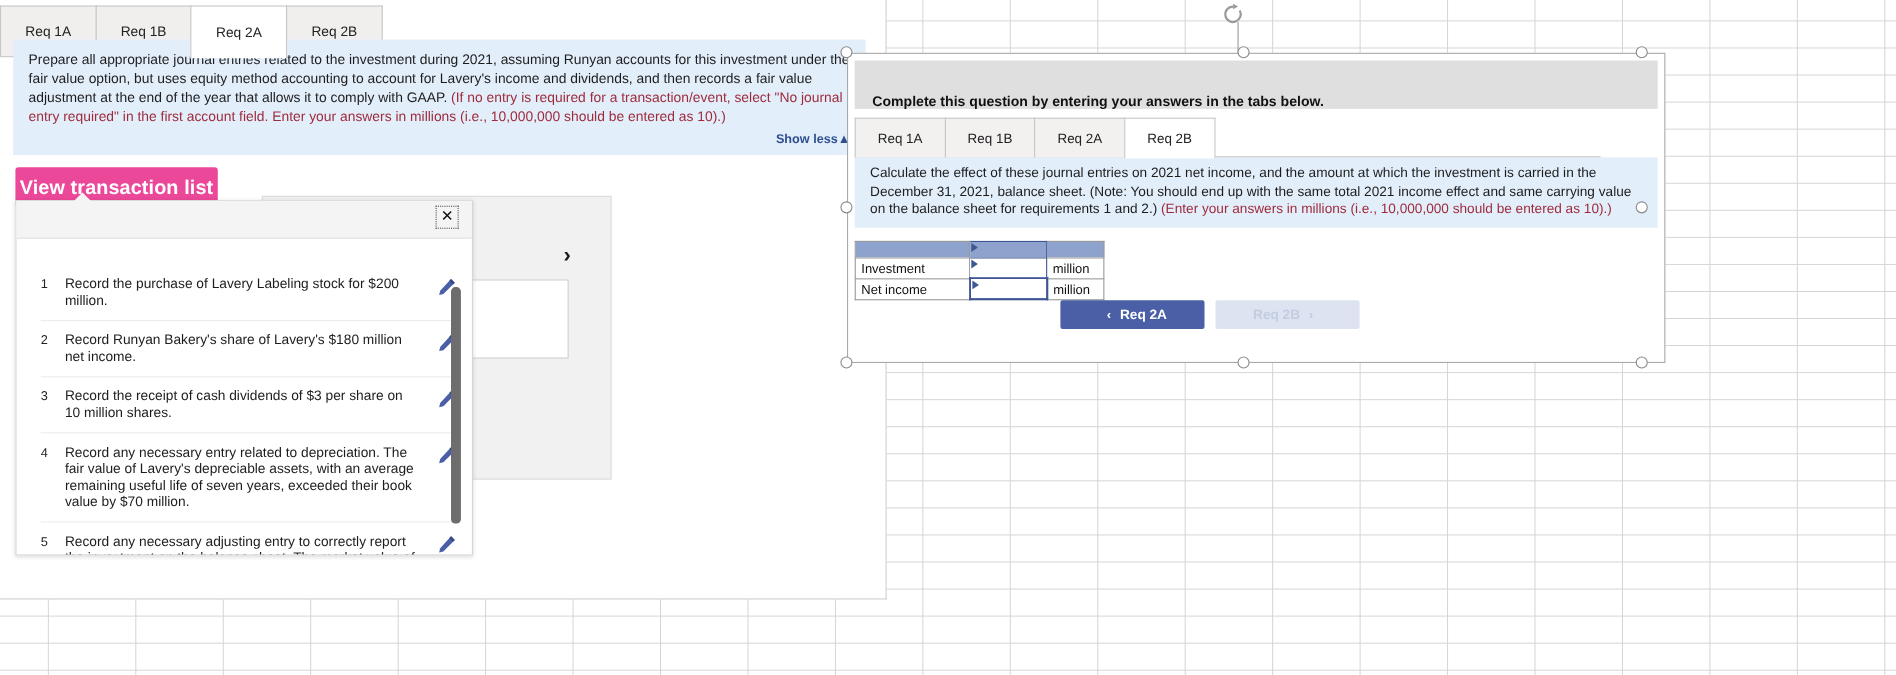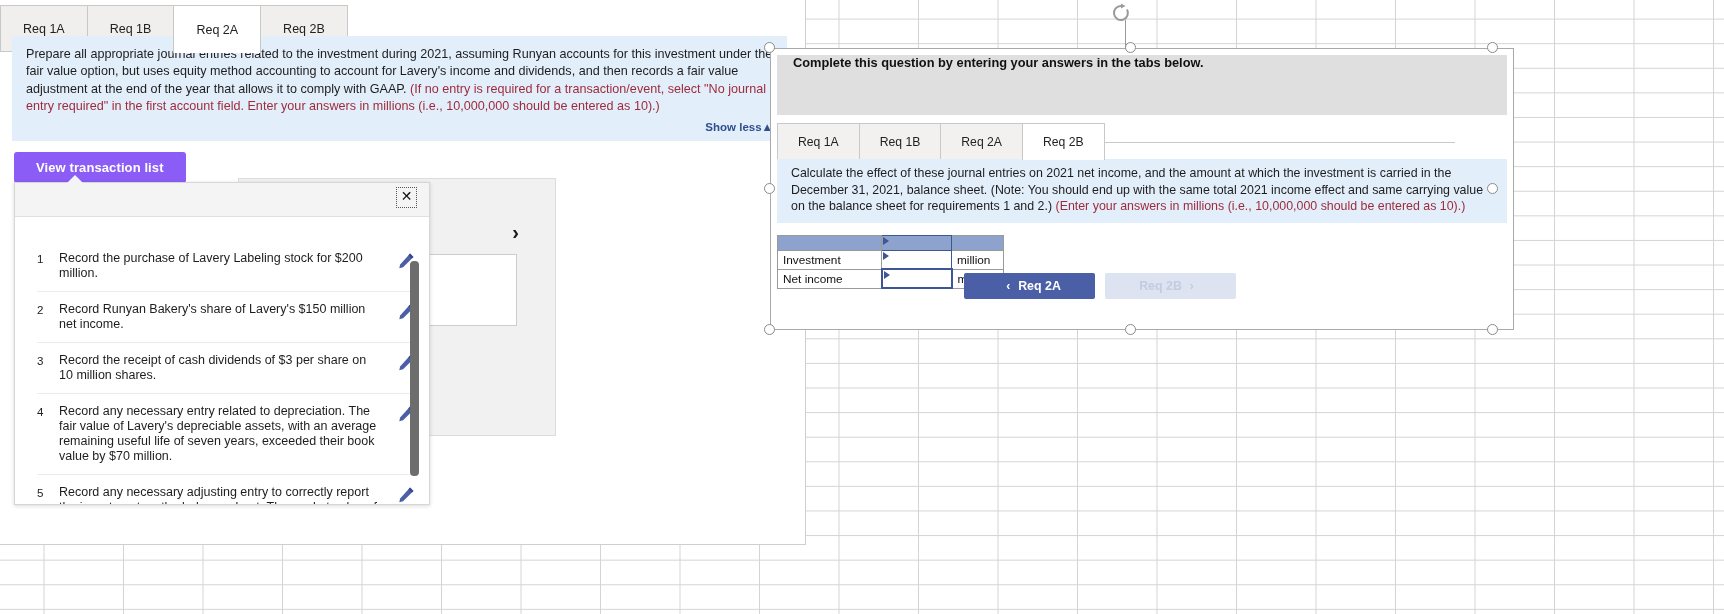--- a/index.html
+++ b/index.html
@@ -63,23 +63,23 @@
   }
   .red-note { color: #9e2b3b; }
   #show-less {
     text-align: right; font-size: 11.5px; font-weight: bold;
     color: #2f4f8f; margin-top: 6px; cursor: pointer;
     padding-bottom: 2px;
   }
 
   #view-transaction-list {
     position: absolute; left: 14px; top: 152px;
-    background: #8b5cf6; color: #ffffff;
-    font-size: 13px; font-weight: bold;
-    padding: 8px 22px; border-radius: 3px;
+    background: #ec4899; color: #ffffff;
+    font-size: 18px; font-weight: bold;
+    padding: 8px 4px; border-radius: 3px;
     cursor: pointer; letter-spacing: 0.1px;
   }
 
   
   #journal-panel {
     position: absolute; left: 238px; top: 178px;
     width: 318px; height: 258px;
     background: #f1f1f1; border: 1px solid #dcdcdc;
   }
   #journal-next-arrow {
@@ -159,23 +159,23 @@
   }
 
   
   #right-object {
     position: absolute; left: 770px; top: 48px;
     width: 744px; height: 282px;
     background: #ffffff;
     border: 1px solid #a9a9a9;
   }
   #right-banner {
-    margin: 6px 6px 0 6px; height: 60px;
+    margin: 6px 6px 0 6px; height: 44px;
     background: #dfdfdf;
-    display: flex; align-items: flex-start; padding-left: 16px;
+    display: flex; align-items: flex-end; padding-left: 16px;
   }
   #right-banner-text { font-size: 12.8px; font-weight: bold; color: #111; }
 
   #right-tabstrip { display: flex; margin: 8px 0 0 6px; height: 36px; position: relative; z-index: 2; }
   .rtab {
     border: 1px solid #c8c8c8; border-bottom: none;
     background: #f2f1f0; font-size: 12.2px; color: #222;
     padding: 0 20px; height: 36px;
     display: flex; align-items: center; justify-content: center;
     margin-right: -1px; cursor: pointer;
@@ -296,21 +296,21 @@
           <div class="txn-row">
             <div class="txn-num">1</div>
             <div class="txn-text">Record the purchase of Lavery Labeling stock for $200 million.</div>
             <svg class="pencil-icon" viewBox="0 0 16 16">
               <path d="M11.6 1.4 L14.6 4.4 L5.4 13.6 L2 14.4 L2.8 11 Z" fill="#4a5fa5"></path>
               <path d="M11.6 1.4 L14.6 4.4 L13.2 5.8 L10.2 2.8 Z" fill="#34488a"></path>
             </svg>
           </div>
           <div class="txn-row">
             <div class="txn-num">2</div>
-            <div class="txn-text">Record Runyan Bakery's share of Lavery's $150 million net income.</div>
+            <div class="txn-text">Record Runyan Bakery's share of Lavery's $180 million net income.</div>
             <svg class="pencil-icon" viewBox="0 0 16 16">
               <path d="M11.6 1.4 L14.6 4.4 L5.4 13.6 L2 14.4 L2.8 11 Z" fill="#4a5fa5"></path>
               <path d="M11.6 1.4 L14.6 4.4 L13.2 5.8 L10.2 2.8 Z" fill="#34488a"></path>
             </svg>
           </div>
           <div class="txn-row">
             <div class="txn-num">3</div>
             <div class="txn-text">Record the receipt of cash dividends of $3 per share on 10 million shares.</div>
             <svg class="pencil-icon" viewBox="0 0 16 16">
               <path d="M11.6 1.4 L14.6 4.4 L5.4 13.6 L2 14.4 L2.8 11 Z" fill="#4a5fa5"></path>

